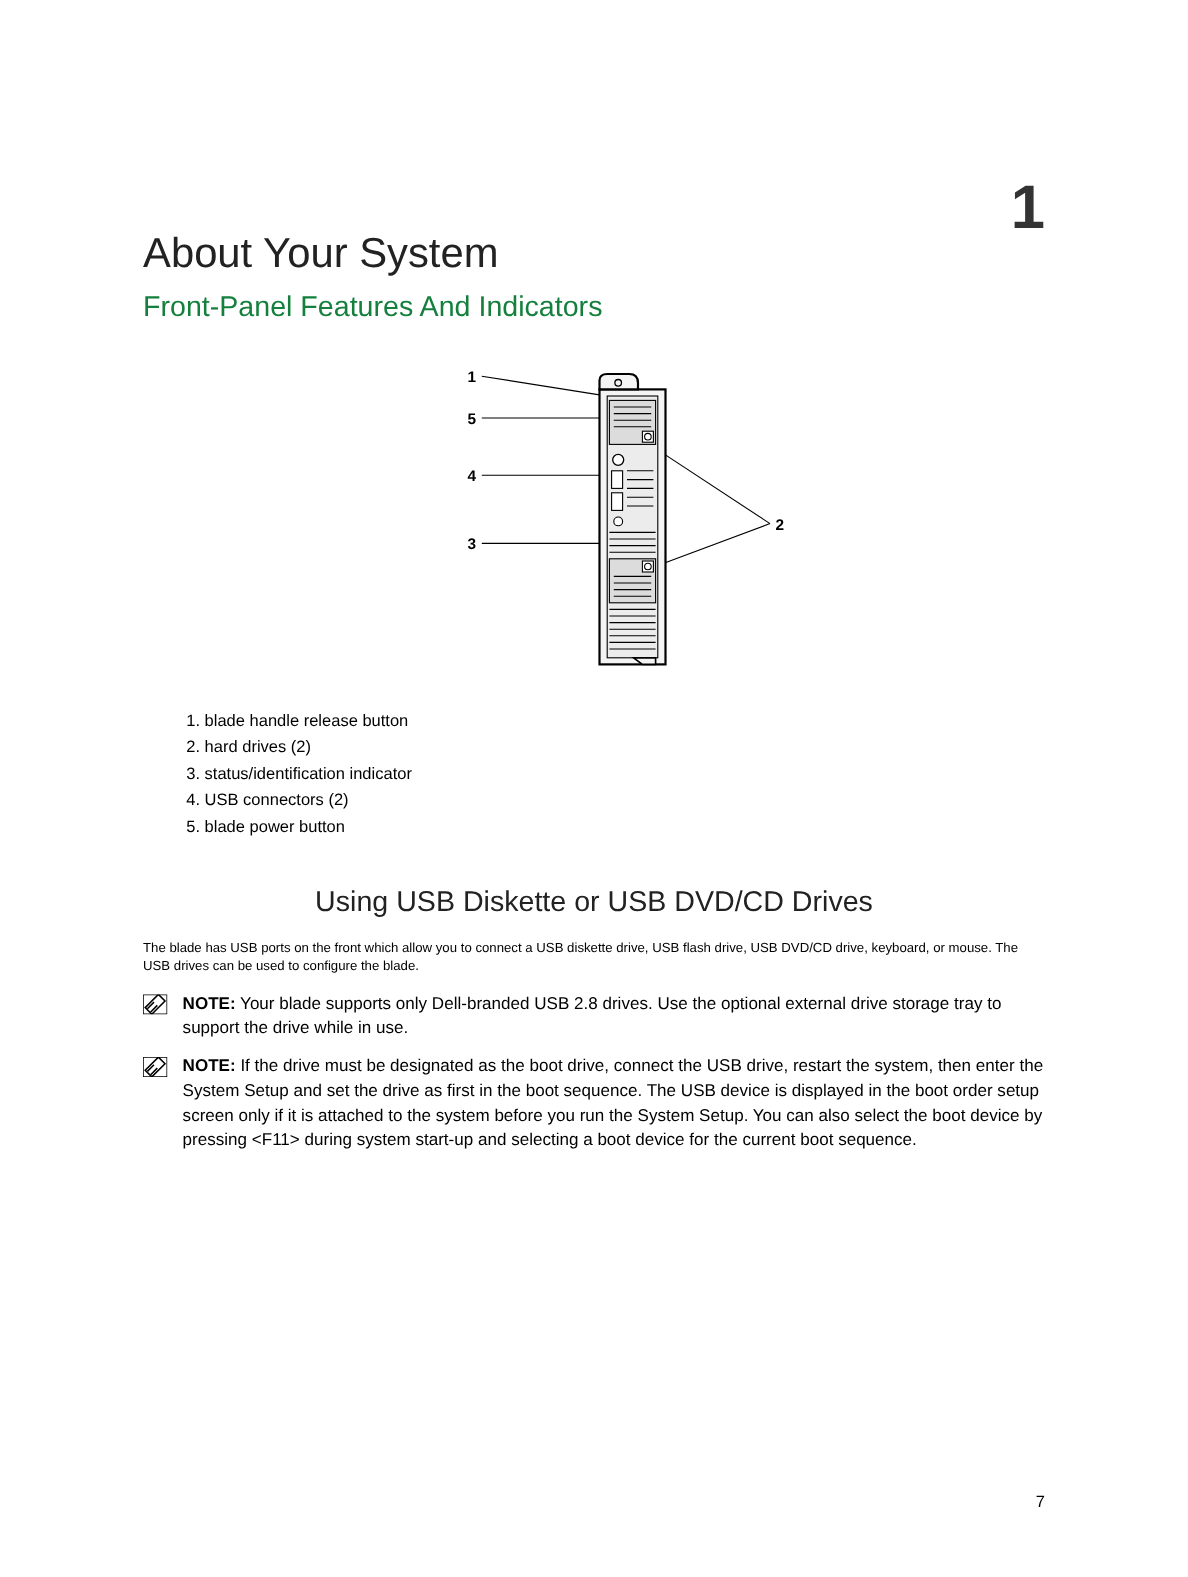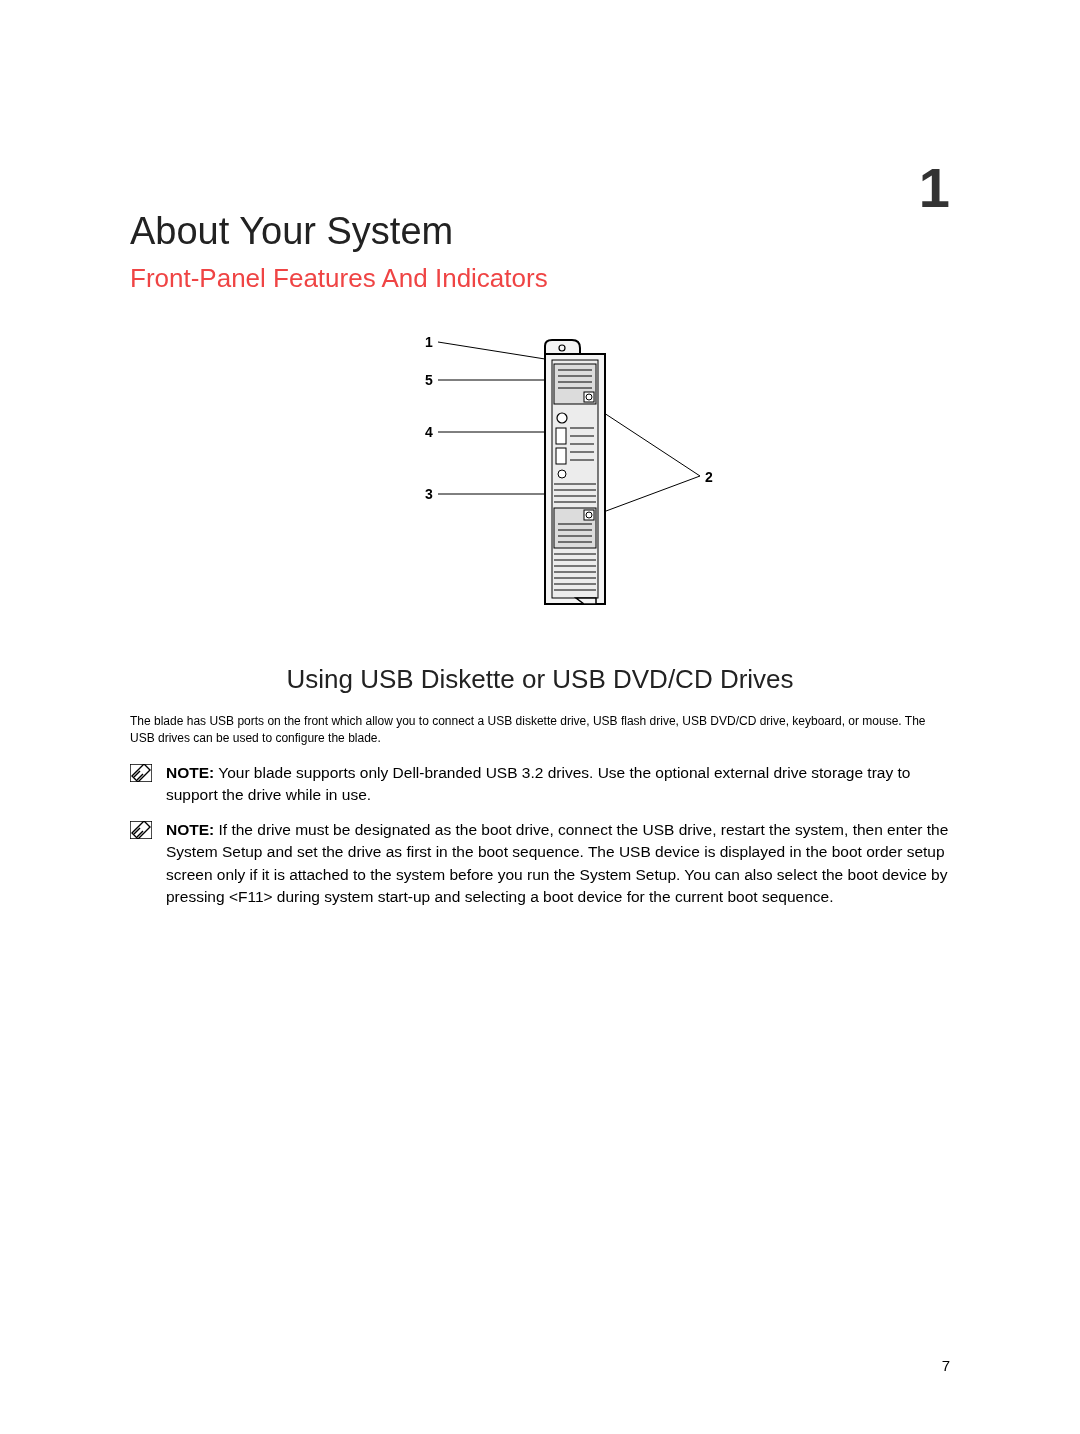--- a/index.html
+++ b/index.html
@@ -29,21 +29,21 @@
   h1.main-title {
     font-size: 38px;
     font-weight: normal;
     margin: 50px 0 10px 0;
     color: #222;
   }
   h2.section-title {
     font-size: 26px;
     font-weight: normal;
     margin: 6px 0 30px 0;
-    color: #ef4444;
+    color: #15803d;
   }
   h2.section-title2 {
     font-size: 26px;
     font-weight: normal;
     margin: 40px 0 18px 0;
     color: #222;
     text-align: center;
   }
   .figure-area {
     text-align: center;
@@ -185,36 +185,43 @@
           <line x1="214" y1="260" x2="256" y2="260"></line>
           <line x1="214" y1="266" x2="256" y2="266"></line>
         </g>
 
         <path d="M236 274 L256 274 L256 280 L244 280 Z" fill="#f4f4f4" stroke="#000" stroke-width="1.5"></path>
       </svg>
     </div>
   </div>
 
 
+  <ol class="callouts">
+    <li>blade handle release button</li>
+    <li>hard drives (2)</li>
+    <li>status/identification indicator</li>
+    <li>USB connectors (2)</li>
+    <li>blade power button</li>
+  </ol>
 
   <h2 class="section-title2">Using USB Diskette or USB DVD/CD Drives</h2>
 
   <p class="body">The blade has USB ports on the front which allow you to connect a USB diskette drive, USB flash drive, USB DVD/CD drive, keyboard, or mouse. The USB drives can be used to configure the blade.</p>
 
   <div class="note-row">
     <div class="note-icon">
       <svg width="22" height="18">
         <polygon points="2,15 14,3 20,9 8,21" transform="translate(0,-3)" fill="#fff" stroke="#000" stroke-width="1.4"></polygon>
         <line x1="4" y1="13" x2="10" y2="7" stroke="#000" stroke-width="1.4"></line>
         <line x1="7" y1="16" x2="13" y2="10" stroke="#000" stroke-width="1.4"></line>
         <polygon points="0,0 22,0 22,18 0,18" fill="none" stroke="#000" stroke-width="1.4"></polygon>
       </svg>
     </div>
     <div class="note-text">
-      <span class="note-label">NOTE:</span><span> Your blade supports only Dell-branded USB 3.2 drives. Use the optional external drive storage tray to support the drive while in use.</span>
+      <span class="note-label">NOTE:</span><span> Your blade supports only Dell-branded USB 2.8 drives. Use the optional external drive storage tray to support the drive while in use.</span>
     </div>
   </div>
 
   <div class="note-row">
     <div class="note-icon">
       <svg width="22" height="18">
         <polygon points="2,15 14,3 20,9 8,21" transform="translate(0,-3)" fill="#fff" stroke="#000" stroke-width="1.4"></polygon>
         <line x1="4" y1="13" x2="10" y2="7" stroke="#000" stroke-width="1.4"></line>
         <line x1="7" y1="16" x2="13" y2="10" stroke="#000" stroke-width="1.4"></line>
         <polygon points="0,0 22,0 22,18 0,18" fill="none" stroke="#000" stroke-width="1.4"></polygon>

